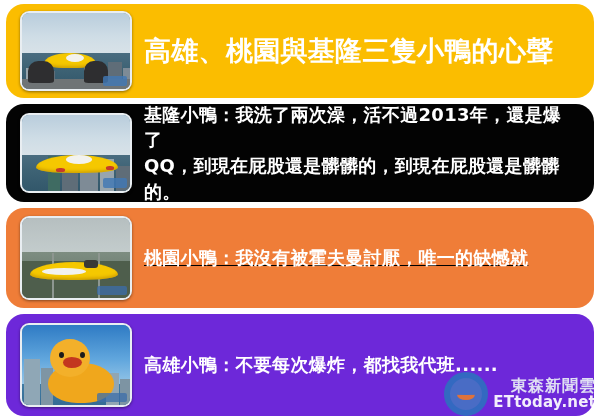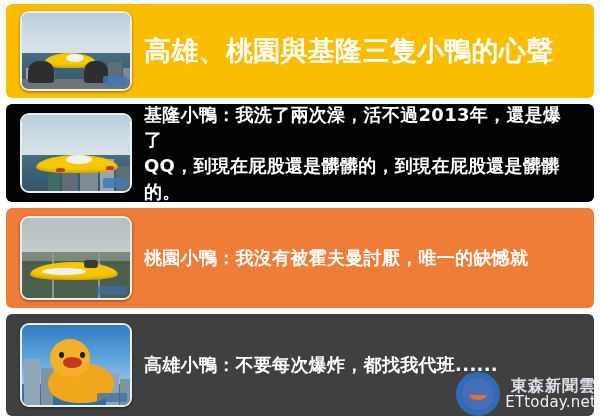--- a/index.html
+++ b/index.html
@@ -17,30 +17,30 @@
     width: 600px;
     height: 420px;
     background: #ffffff;
   }
 
   
   .panel {
     position: absolute;
     left: 6px;
     width: 588px;
-    border-radius: 6px;
+    border-radius: 18px;
     display: flex;
     align-items: center;
     overflow: hidden;
   }
 
   .panel-yellow { background: #fbbd00; }
   .panel-dark   { background: #030303; }
-  .panel-orange { background: #ef7d38; }
-  .panel-blue   { background: #404040; }
+  .panel-orange { background: #ef7d38; text-decoration: underline; }
+  .panel-blue   { background: #6d28d9; }
 
   
   .thumb {
     position: relative;
     flex: 0 0 auto;
     width: 112px;
     height: 80px;
     margin: 0 12px 0 14px;
     border-radius: 9px;
     overflow: hidden;
@@ -195,21 +195,21 @@
   }
   .wm-textcol { display: flex; flex-direction: column; line-height: 1.05; align-items: flex-end; }
   .wm-cn {
     font-size: 16px;
     font-weight: bold;
     color: #e9eef6;
     letter-spacing: 1px;
   }
   .wm-en {
     font-size: 15px;
-    font-weight: normal;
+    font-weight: bold;
     color: #ffffff;
     letter-spacing: .2px;
   }
 </style>
 </head>
 <body>
 
 <div class="page">
 
   <div class="panel panel-yellow" id="panel-title">

